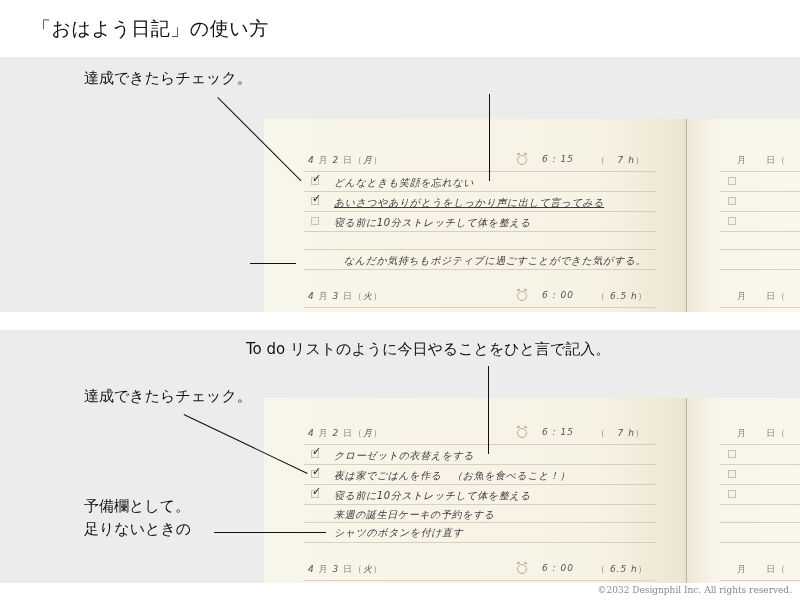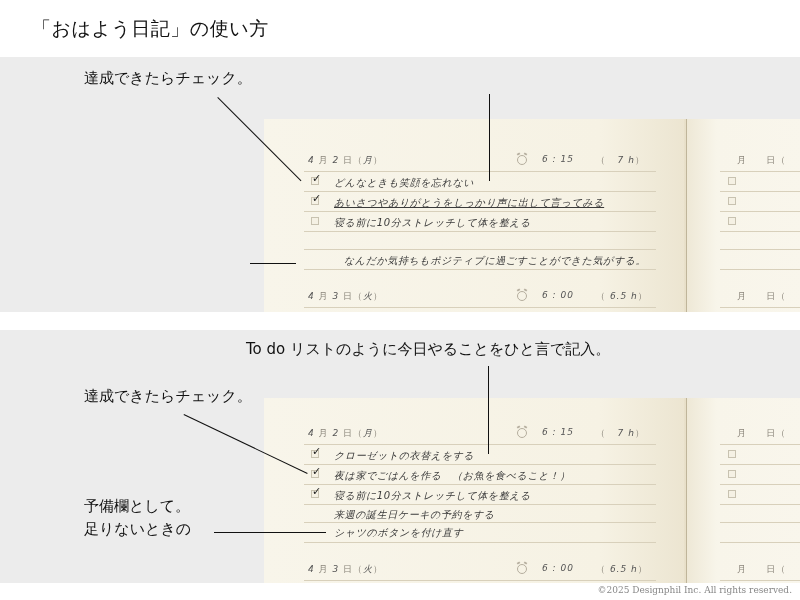--- a/index.html
+++ b/index.html
@@ -154,13 +154,13 @@
   <div class="line" style="left:488px; top:36px; width:1px; height:88px;"></div>
   <div class="label" style="left:84px; top:55px;">達成できたらチェック。</div>
   <div class="diag" style="left:184px; top:84px; width:137px; transform: rotate(25.5deg);"></div>
   <div class="label" style="left:84px; top:165px;">
     <div>予備欄として。</div>
     <div>足りないときの</div>
   </div>
   <div class="line" style="left:214px; top:202px; width:112px; height:1px;"></div>
 </div>
 
-<div class="copyright">©2025 Designphil Inc. All rights reserved.</div>
+<div class="copyright">©2032 Designphil Inc. All rights reserved.</div>
 
 </body></html>

